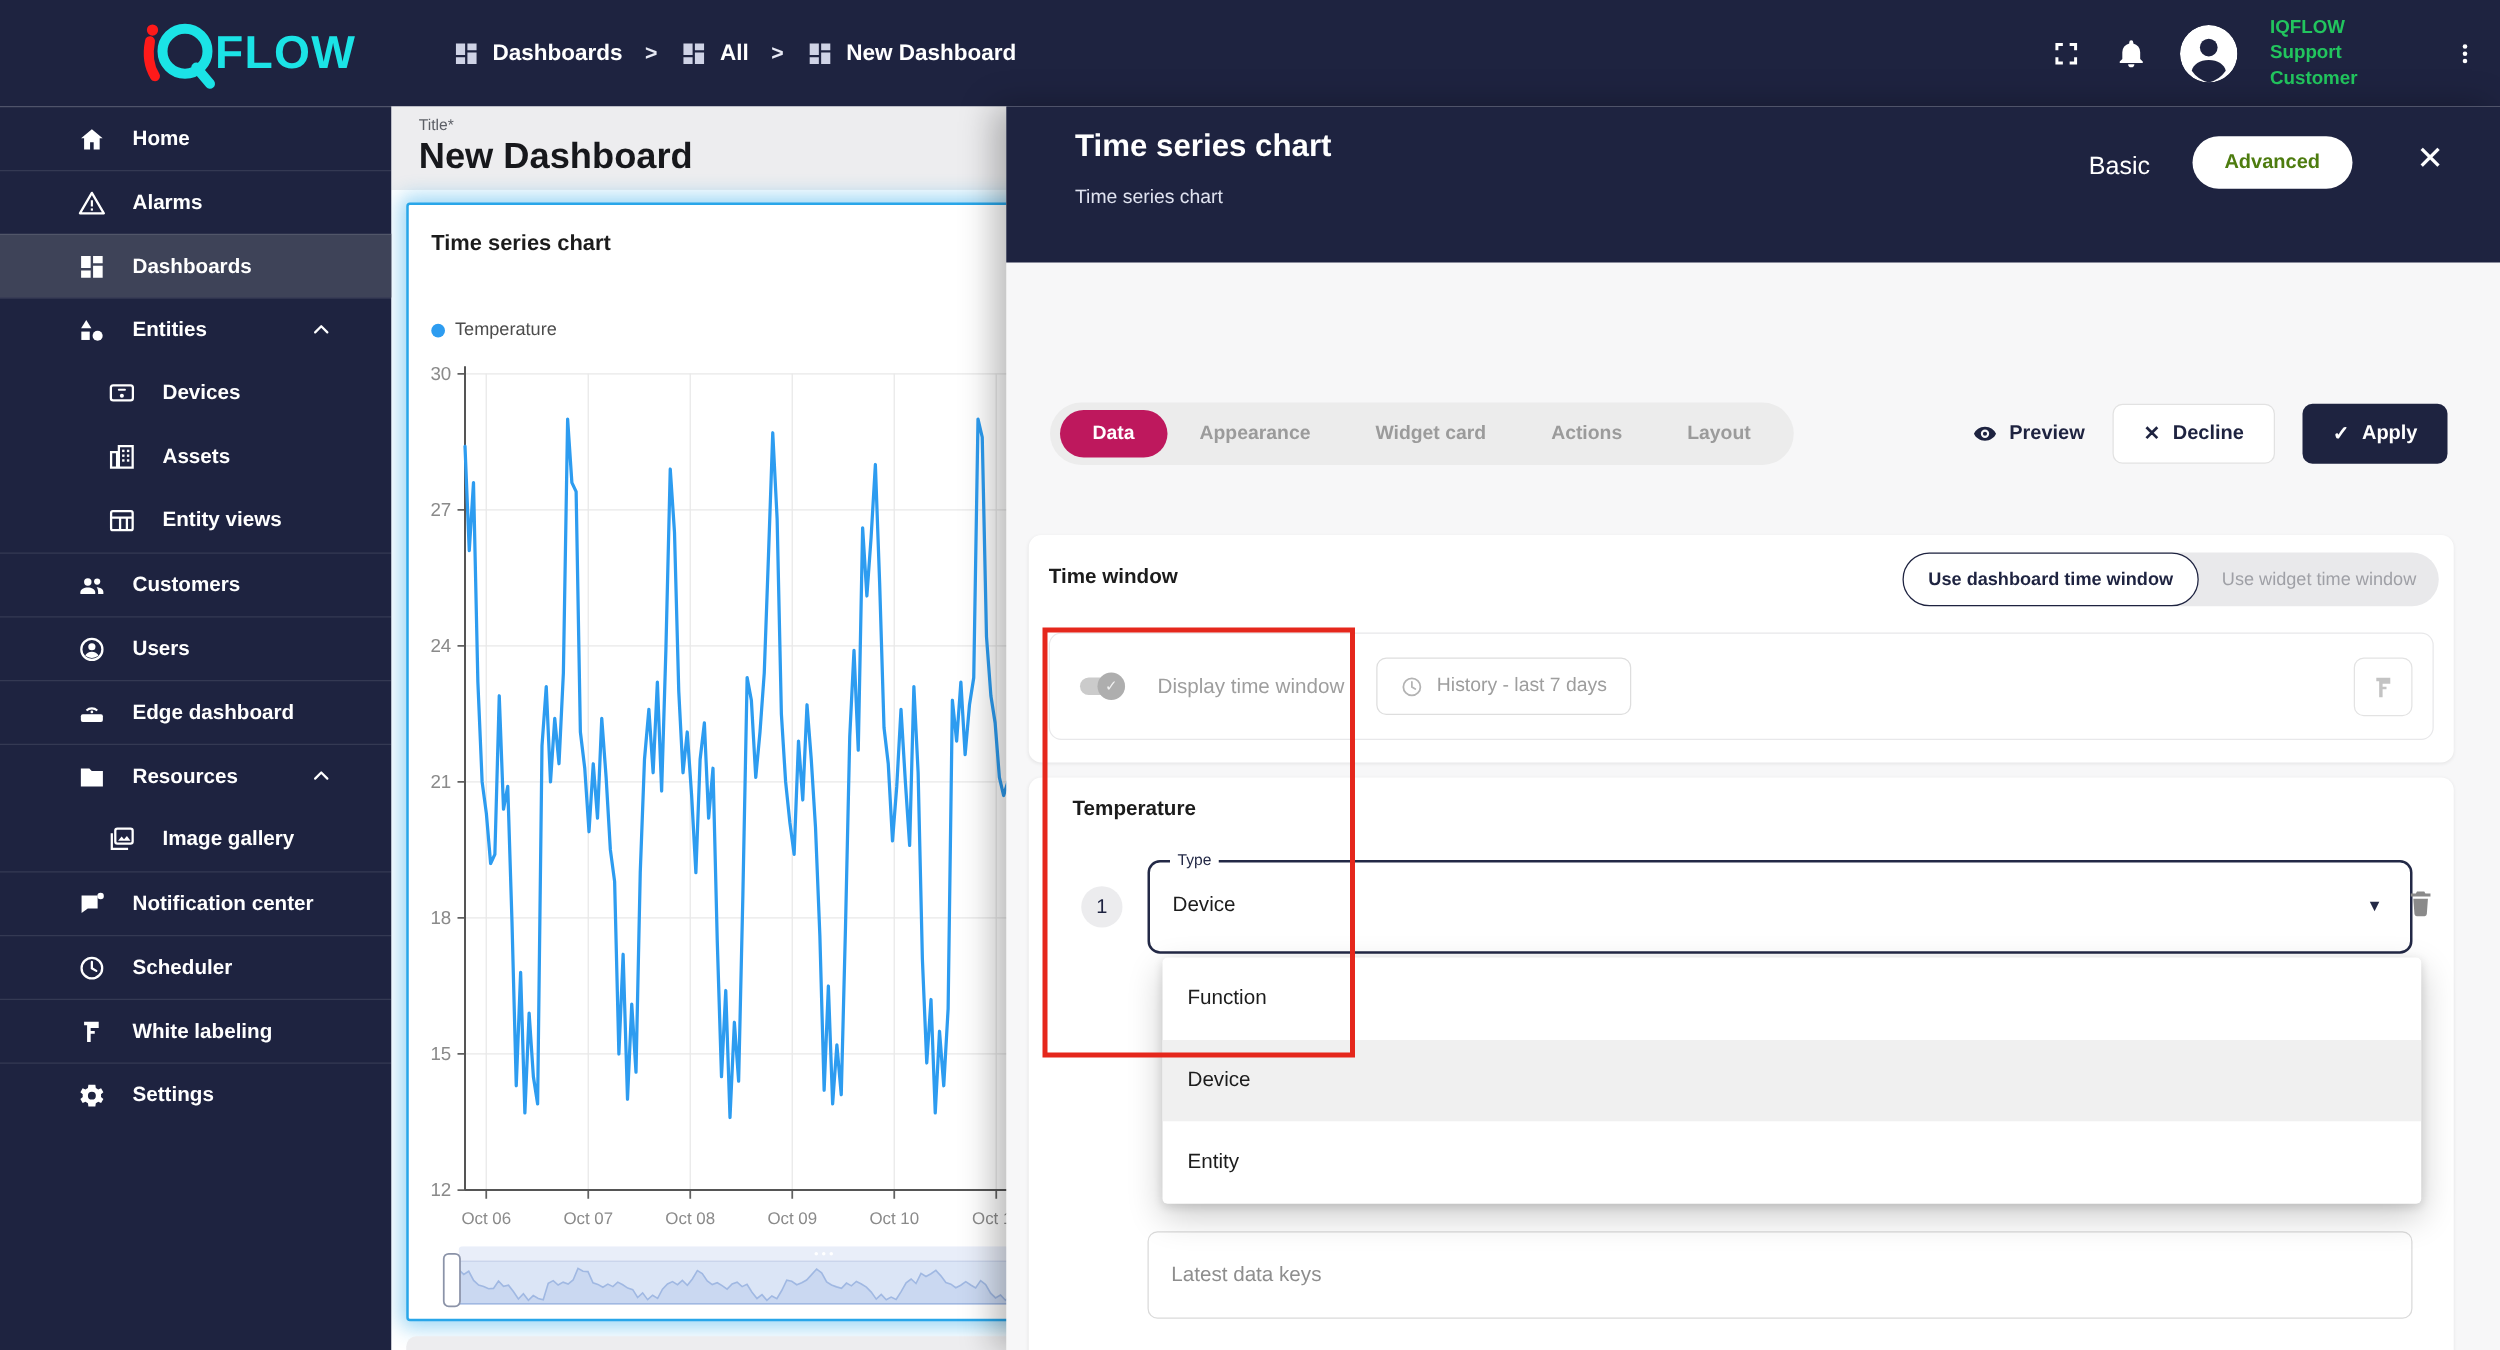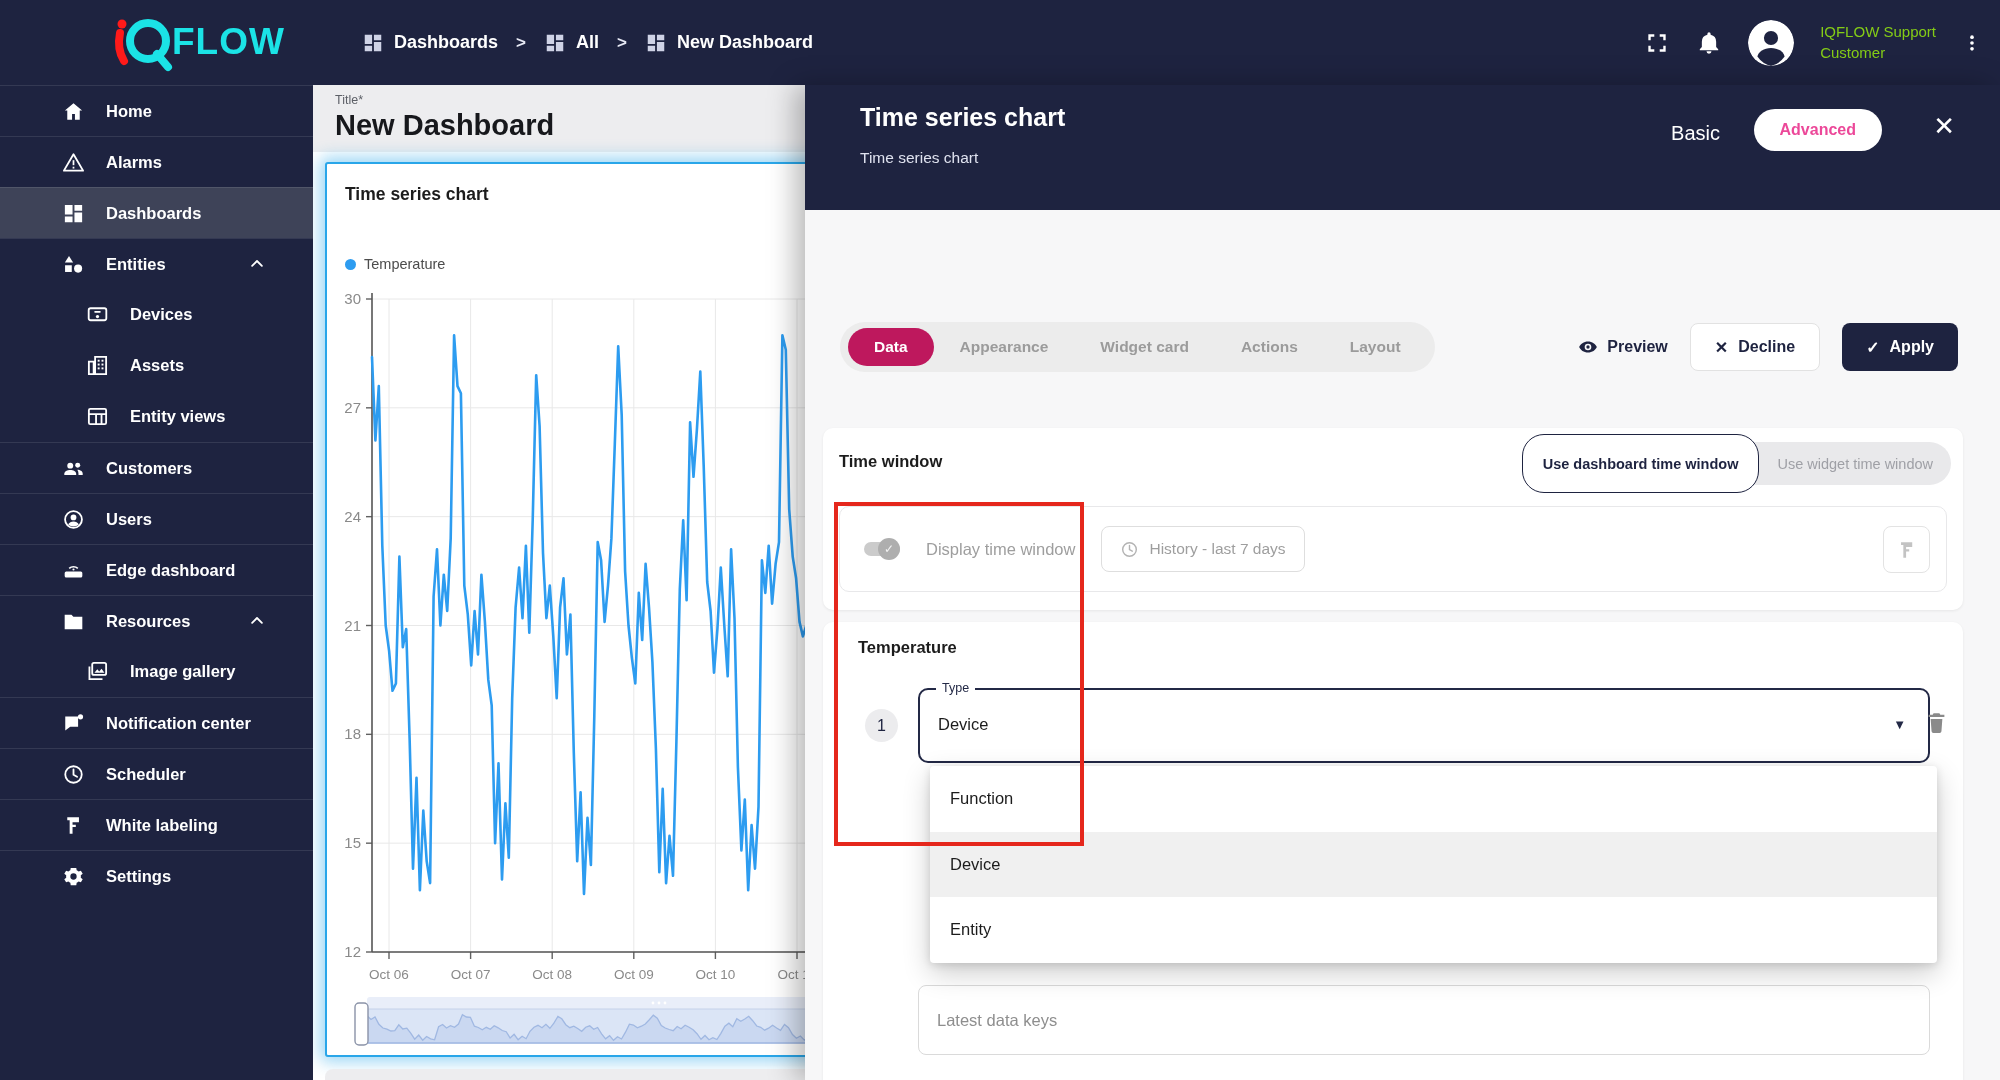--- a/index.html
+++ b/index.html
@@ -10,21 +10,21 @@
   .topbar{position:absolute;left:0;top:0;width:2000px;height:85px;background:#1E2340;z-index:20;display:flex;align-items:center;}
   .logo{position:absolute;left:110px;top:6px;display:flex;align-items:center;height:72px;}
   .logo-flow{color:#1BE3E6;font-size:37px;font-weight:800;letter-spacing:1px;margin-left:-4px;}
   .crumbs{position:absolute;left:362px;top:0;height:85px;display:flex;align-items:center;gap:18px;color:#fff;}
   .crumb{display:flex;align-items:center;gap:10px;font-size:18px;font-weight:600;color:#fff;cursor:pointer;}
   .crumb .ic{width:22px;height:22px;color:#cfd3e6;}
   .crumb-sep{font-size:17px;font-weight:700;color:#e8eaf5;}
   .top-right{position:absolute;right:18px;top:0;height:85px;display:flex;align-items:center;gap:26px;color:#fff;}
   .tb-icon{width:26px;height:26px;color:#fff;cursor:pointer;}
   .avatar{width:46px;height:46px;border-radius:50%;overflow:hidden;cursor:pointer;}
-  .user-block{line-height:1.35;font-size:15px;color:#84cc16;max-width:120px;}
+  .user-block{line-height:1.35;font-size:15px;color:#22c55e;max-width:120px;font-weight:bold;}
   .kebab{width:20px;height:26px;color:#fff;cursor:pointer;}
 
   
   .sidebar{position:absolute;left:0;top:85px;width:313px;height:995px;background:#1E2340;z-index:15;}
   .nav-item{position:relative;height:51px;display:flex;align-items:center;color:#fff;font-size:16.5px;font-weight:600;cursor:pointer;padding-left:34px;}
   .nav-item.top{border-top:1px solid rgba(255,255,255,.10);}
   .nav-item .ic{width:23px;height:23px;margin-left:28px;margin-right:21px;flex:0 0 auto;color:#fff;}
   .nav-item.child .ic{margin-left:52px;}
   .nav-item.selected{background:#3E4358;}
   .nav-item .chev{position:absolute;right:26px;width:18px;height:18px;color:#fff;}
@@ -40,40 +40,40 @@
   .legend-dot{width:11px;height:11px;border-radius:50%;}
   .legend-label{font-size:14.5px;color:#4c4c4c;}
   .gray-footer{position:absolute;left:12px;top:984px;width:545px;height:11px;background:#EDEDEF;border-radius:8px 8px 0 0;}
 
   
   .dialog{position:absolute;left:805px;top:85px;width:1195px;height:995px;background:#F7F7F8;z-index:30;box-shadow:-10px 0 26px rgba(0,0,0,.28);}
   .dlg-header{position:absolute;left:0;top:0;width:1195px;height:125px;background:#1E2340;}
   .dlg-title{position:absolute;left:55px;top:18px;font-size:25px;font-weight:600;color:#fff;}
   .dlg-subtitle{position:absolute;left:55px;top:64px;font-size:15.5px;color:#dfe2ef;}
   .mode-basic{position:absolute;right:280px;top:37px;font-size:20px;color:#fff;cursor:pointer;}
-  .mode-advanced{position:absolute;right:118px;top:24px;height:42px;padding:0 26px;background:#fff;border-radius:21px;color:#ec4899;font-size:16px;font-weight:600;display:flex;align-items:center;cursor:pointer;}
+  .mode-advanced{position:absolute;right:118px;top:24px;height:42px;padding:0 26px;background:#fff;border-radius:21px;color:#4d7c0f;font-size:16px;font-weight:600;display:flex;align-items:center;cursor:pointer;}
   .dlg-close{position:absolute;right:45px;top:26px;font-size:26px;color:#fff;cursor:pointer;}
   .dlg-body{position:absolute;left:0;top:125px;width:1195px;height:870px;}
 
   .tabs-row{position:absolute;left:35px;top:112px;display:flex;align-items:center;}
   .tabs-pill{display:flex;align-items:center;background:#ECECEC;border-radius:26px;padding:5px 8px;height:50px;}
   .tab{padding:10px 26px;font-size:15.5px;font-weight:600;color:#9b9b9b;border-radius:22px;cursor:pointer;white-space:nowrap;}
   .tab.active{background:#be185d;color:#fff;}
   .hdr-actions{position:absolute;right:42px;top:112px;display:flex;align-items:center;gap:22px;height:50px;}
   .preview-btn{display:flex;align-items:center;gap:9px;color:#1E2340;font-size:16px;font-weight:700;cursor:pointer;}
   .preview-btn .ic{width:20px;height:20px;}
   .decline-btn{height:48px;padding:0 24px;background:#fff;border:1px solid #e2e2e2;border-radius:8px;color:#1E2340;font-size:16px;font-weight:700;display:flex;align-items:center;gap:10px;cursor:pointer;}
   .apply-btn{height:48px;padding:0 24px;background:#1E2340;border-radius:8px;color:#fff;font-size:16px;font-weight:700;display:flex;align-items:center;gap:10px;cursor:pointer;}
 
   .card{position:absolute;background:#fff;border-radius:10px;box-shadow:0 1px 3px rgba(0,0,0,.07);}
   .card1{left:18px;top:218px;width:1140px;height:182px;}
   .sec-heading{font-size:16.5px;font-weight:700;color:#1c1c1c;}
   .tw-heading{position:absolute;left:16px;top:24px;}
   .tw-toggle{position:absolute;right:12px;top:14px;display:flex;align-items:center;background:#E9E9EB;border-radius:22px;height:43px;}
-  .tw-opt-sel{height:59px;display:flex;align-items:center;padding:0 20px;background:#fff;border:1.5px solid #1E2340;border-radius:22px;font-size:14.5px;font-weight:700;color:#1E2340;cursor:pointer;}
+  .tw-opt-sel{height:43px;display:flex;align-items:center;padding:0 20px;background:#fff;border:1.5px solid #1E2340;border-radius:22px;font-size:14.5px;font-weight:700;color:#1E2340;cursor:pointer;}
   .tw-opt{padding:0 18px;font-size:14.5px;color:#9fa0a6;cursor:pointer;}
   .tw-row{position:absolute;left:16px;top:78px;width:1108px;height:86px;border:1px solid #e8e8ea;border-radius:10px;display:flex;align-items:center;}
   .switch{position:relative;width:36px;height:14px;background:#cbcbcb;border-radius:7px;margin-left:24px;flex:0 0 auto;cursor:pointer;}
   .switch .knob{position:absolute;left:14px;top:-4px;width:22px;height:22px;border-radius:50%;background:#aeaeae;color:#f2f2f2;font-size:12px;display:flex;align-items:center;justify-content:center;}
   .tw-label{margin-left:26px;font-size:16.5px;color:#9e9e9e;}
   .hist-btn{margin-left:26px;height:46px;padding:0 18px;border:1px solid #dedede;border-radius:8px;display:flex;align-items:center;gap:10px;color:#9e9e9e;font-size:15.5px;cursor:pointer;background:#fff;}
   .hist-btn .ic{width:19px;height:19px;color:#b3b3b3;}
   .paint-btn{position:absolute;right:16px;top:19px;width:47px;height:47px;border:1px solid #e3e3e3;border-radius:8px;display:flex;align-items:center;justify-content:center;color:#c3c3c3;cursor:pointer;background:#fff;}
   .paint-btn .ic{width:22px;height:22px;}
 

